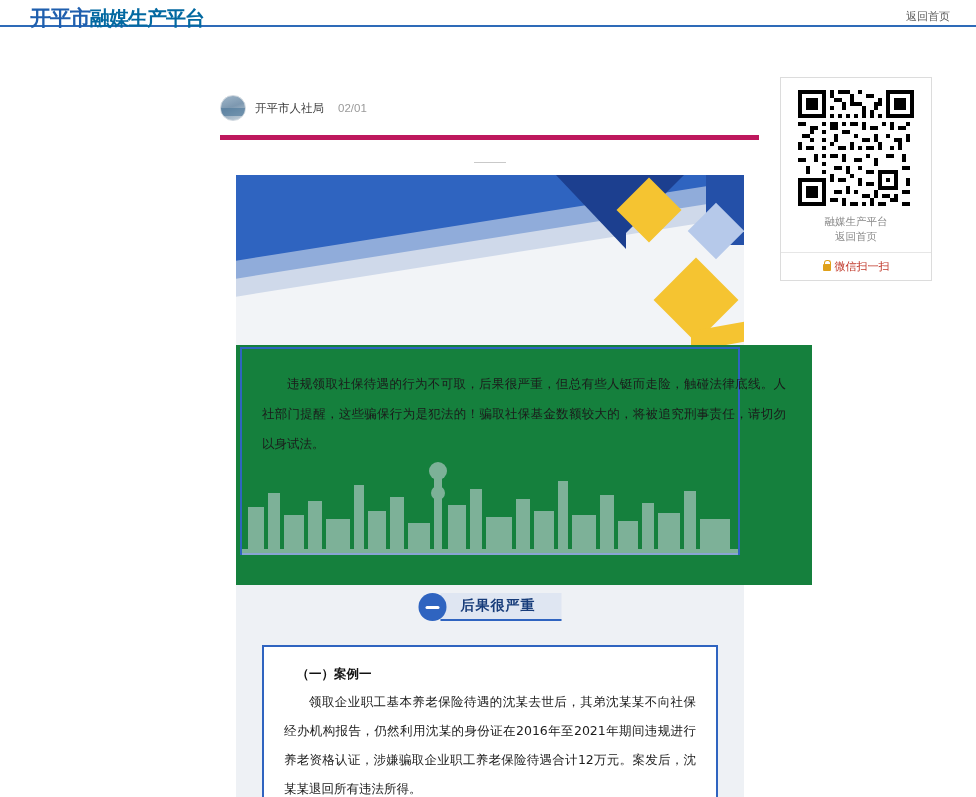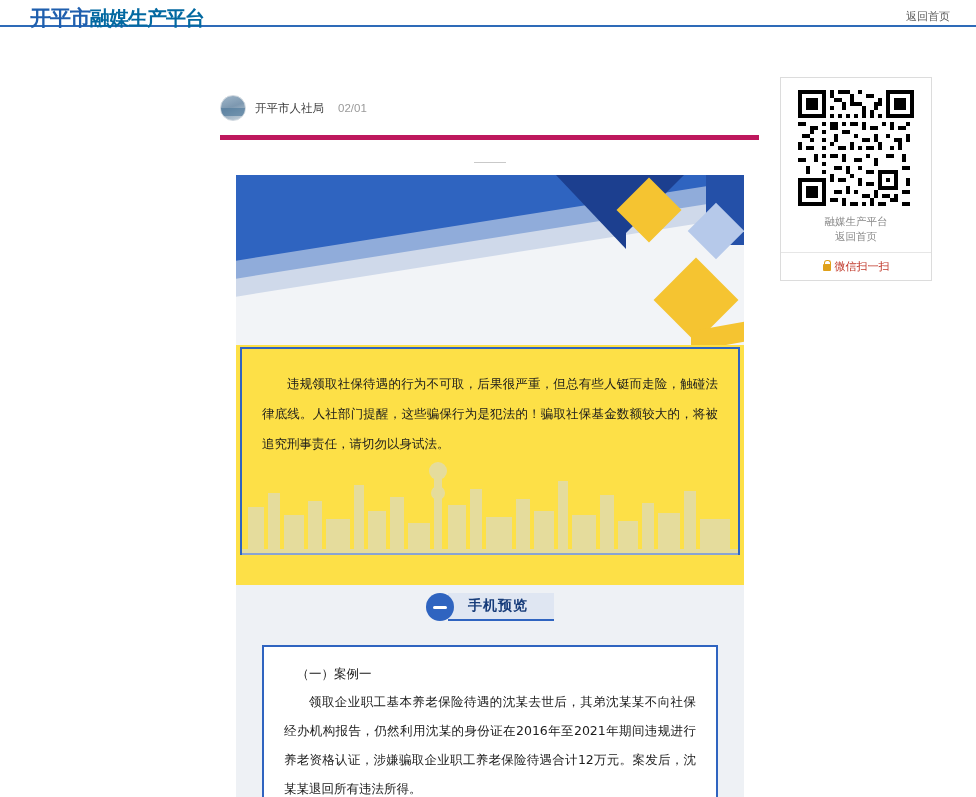--- a/index.html
+++ b/index.html
@@ -194,22 +194,22 @@
   }
   .yellow-strip {
     left: 455px; top: 150px;
     width: 70px; height: 20px;
     background: #f5c431;
     transform: skewY(-10deg);
   }
 
   .poster-mid {
     position: relative;
-    width: 508px;
-    background: #fde047;
+    width: 576px;
+    background: #15803d;
     padding: 0 0 0 0;
     height: 240px;
     overflow: hidden;
   }
   .mid-box {
     position: absolute;
     left: 4px; top: 2px;
     width: 500px; height: 208px;
     border: 2px solid #2f64c0;
     background: transparent;
@@ -281,21 +281,21 @@
     width: 456px;
     margin: 0 auto;
     border: 2px solid #2f64c0;
     background: #ffffff;
     padding: 14px 20px 10px 20px;
     min-height: 200px;
   }
   .case-title {
     font-family: "DejaVu Sans", sans-serif;
     font-size: 12.5px;
-    font-weight: normal;
+    font-weight: bold;
     color: #111;
     line-height: 26px;
     text-indent: 1em;
   }
   .case-p {
     font-family: "DejaVu Sans", sans-serif;
     font-size: 12.5px;
     color: #1b1b1b;
     line-height: 29px;
     text-align: justify;
@@ -425,21 +425,21 @@
               <rect x="458" y="74" width="30" height="36"></rect>
               <rect x="0" y="104" width="496" height="6"></rect>
             </g>
           </svg>
           <div class="mid-text">违规领取社保待遇的行为不可取，后果很严重，但总有些人铤而走险，触碰法律底线。人社部门提醒，这些骗保行为是犯法的！骗取社保基金数额较大的，将被追究刑事责任，请切勿以身试法。</div>
         </div>
 
         <div class="section-banner">
           <div class="banner-inner">
             <div class="banner-circle"></div>
-            <div class="banner-plate">手机预览</div>
+            <div class="banner-plate">后果很严重</div>
           </div>
         </div>
 
         <div class="case-box">
           <div class="case-title">（一）案例一</div>
           <div class="case-p">领取企业职工基本养老保险待遇的沈某去世后，其弟沈某某不向社保经办机构报告，仍然利用沈某的身份证在2016年至2021年期间违规进行养老资格认证，涉嫌骗取企业职工养老保险待遇合计12万元。案发后，沈某某退回所有违法所得。</div>
 
         </div>
 
       </div>

